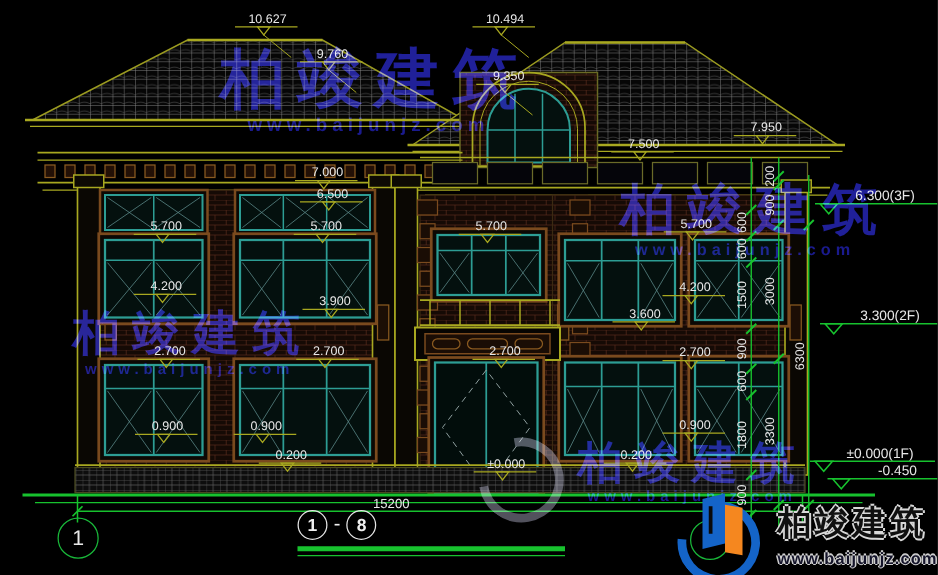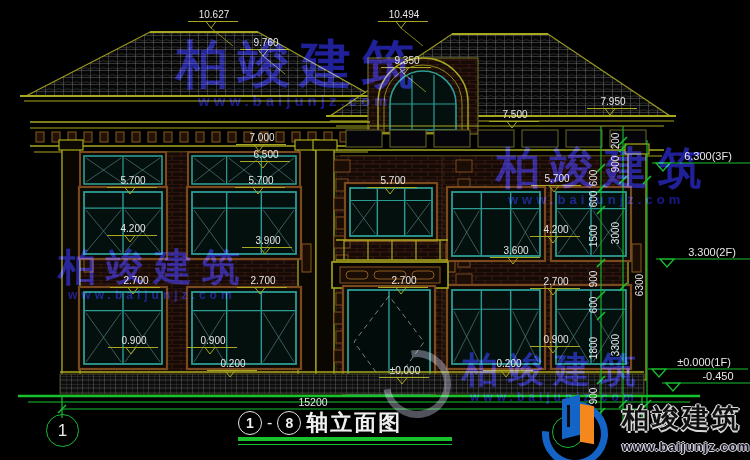--- a/index.html
+++ b/index.html
@@ -427,21 +427,20 @@
 
   <div class="axis-bubble">
     <span>1</span>
   </div>
   <div class="axis-bubble-partial"></div>
 
   <div class="title-bar">
     <span class="axis-chip">1</span>
     <span>-</span>
     <span class="axis-chip">8</span>
-    <span class="title-text">轴立面图</span>
   </div>
   <div class="title-underline1"></div>
   <div class="title-underline2"></div>
 
   <div class="brand">
     <div class="emblem">
       <div class="swoosh"></div>
         <div class="b-blue"></div>
         <div class="b-orange"></div>
         <div class="b-slit"></div>

